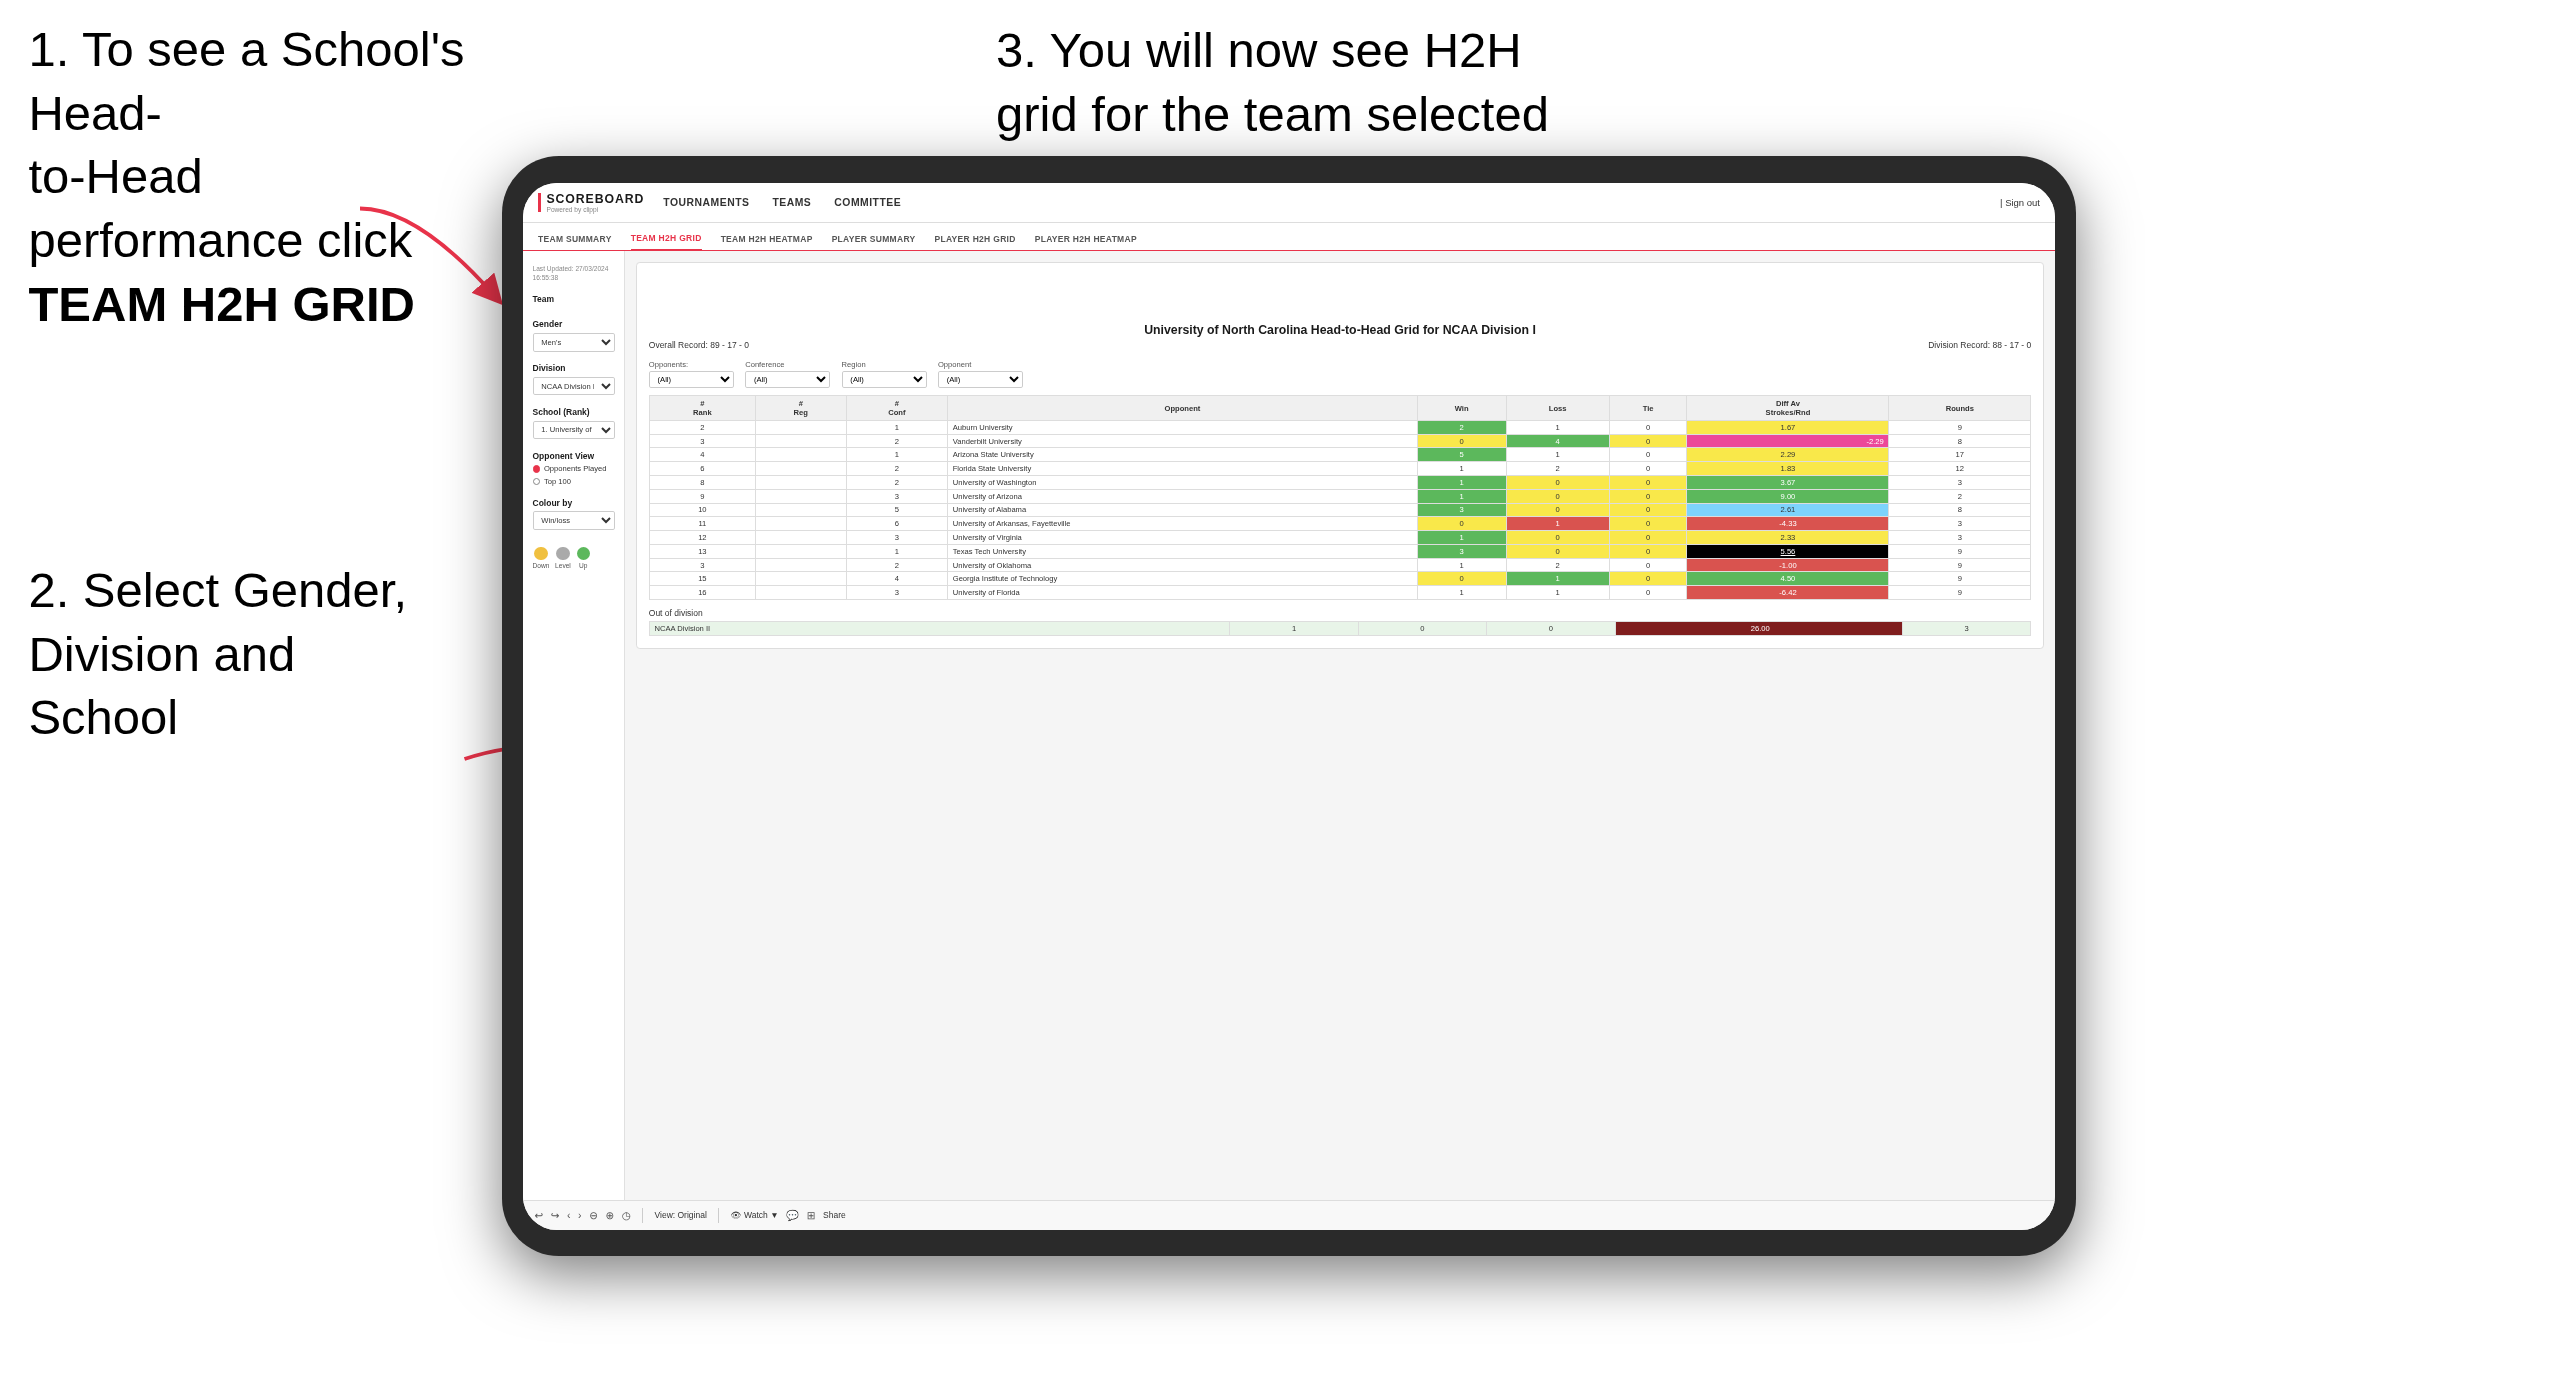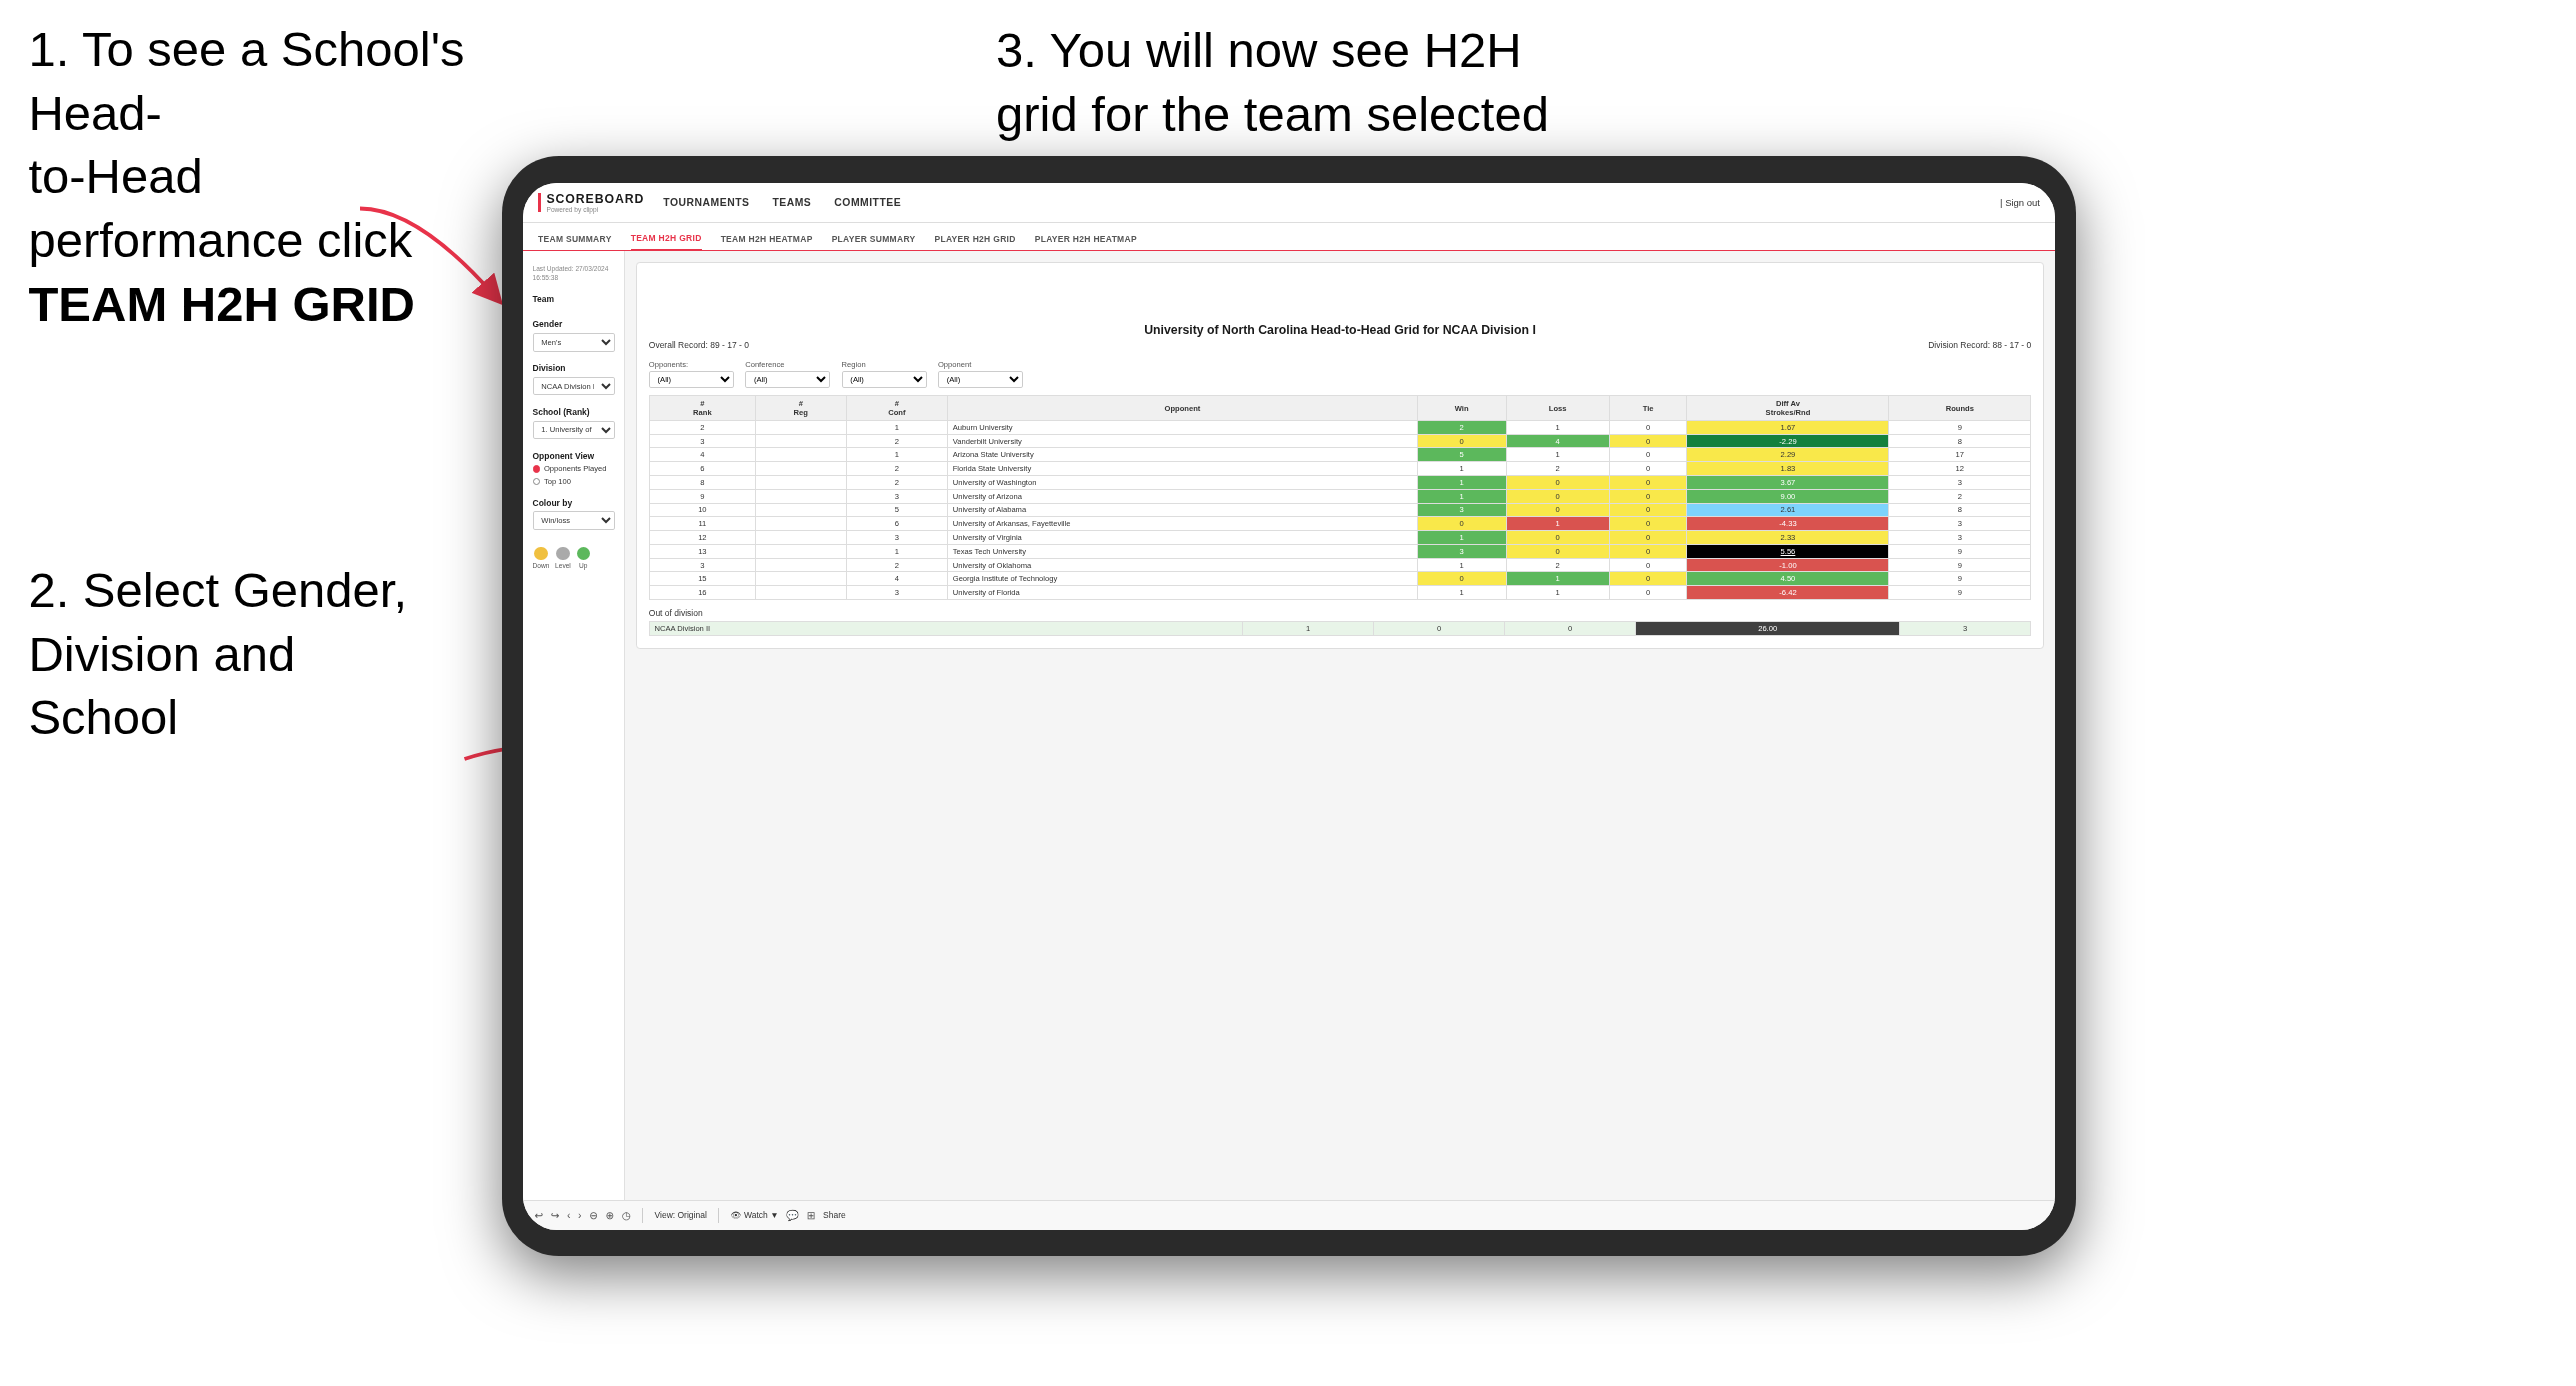--- a/index.html
+++ b/index.html
@@ -566,21 +566,21 @@
       <td>9</td>
     </tr>
                 <tr>
       <td>3</td>
       <td></td>
       <td>2</td>
       <td class="name-cell">Vanderbilt University</td>
       <td style="background:#f9e84a;">0</td>
       <td style="background:#5cb85c;color:#fff;">4</td>
       <td style="background:#f9e84a;">0</td>
-      <td style="background:#15803d;color:#fff;">-2.29</td>
+      <td style="background:#ec4899;color:#fff;text-align:right;">-2.29</td>
       <td>8</td>
     </tr>
                 <tr>
       <td>4</td>
       <td></td>
       <td>1</td>
       <td class="name-cell">Arizona State University</td>
       <td style="background:#5cb85c;color:#fff;">5</td>
       <td style="background:;">1</td>
       <td style="background:;">0</td>
@@ -701,21 +701,21 @@
           </table>
 
           <div class="out-div-label">Out of division</div>
           <table class="data-table">
             <tbody>
               <tr class="out-division">
                 <td colspan="3" class="name-cell">NCAA Division II</td>
                 <td>1</td>
                 <td>0</td>
                 <td>0</td>
-                <td style="background:#404040;color:#fff;">26.00</td>
+                <td style="background:#7f1d1d;color:#fff;padding-left:8px;">26.00</td>
                 <td>3</td>
               </tr>
             </tbody>
           </table>
         </div>
       </div>
     </div>
 
     <div class="app-toolbar">
       <span class="toolbar-btn">↩</span>

